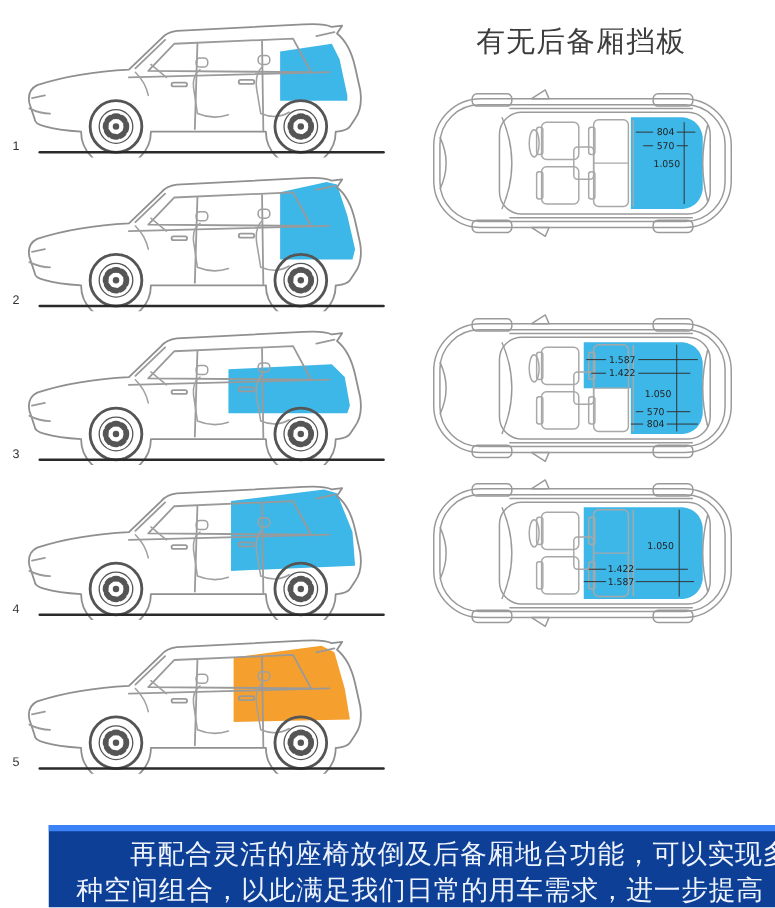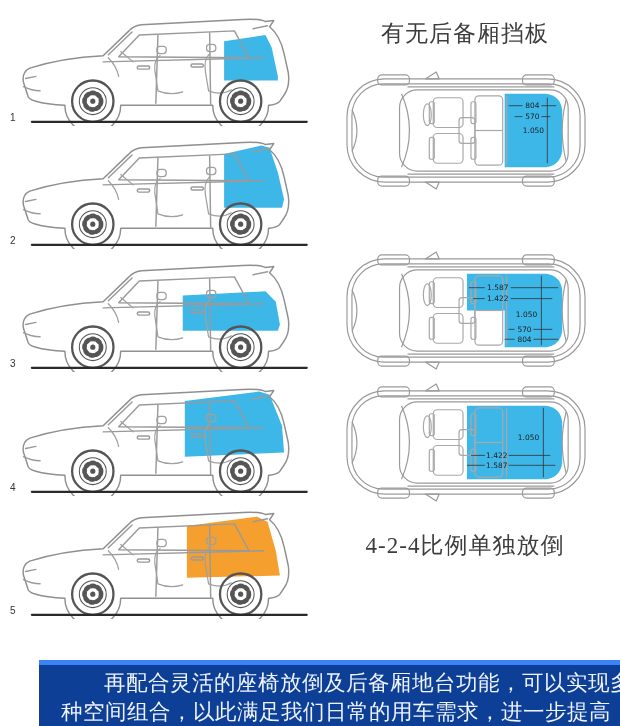--- a/index.html
+++ b/index.html
@@ -6,21 +6,21 @@
   .canvas{
     position:relative;width:620px;height:726px;background:#ffffff;
     font-family:"Liberation Sans","DejaVu Sans",sans-serif;overflow:hidden;
   }
   
   .side-view{position:absolute;left:4px;width:312px;height:122px;}
   .sv-num{position:absolute;left:6px;bottom:3px;font-size:10px;color:#333;}
   
   .heading{
     position:absolute;left:338px;width:254px;text-align:center;
-    font-size:23px;color:#3d3d3d;letter-spacing:1px;white-space:nowrap;font-family:Liberation Serif, serif;
+    font-size:23px;color:#3d3d3d;letter-spacing:1px;white-space:nowrap;
   }
   .top-view{position:absolute;left:342px;width:248px;height:122px;}
   
   .banner{
     position:absolute;left:0;top:660px;width:620px;height:94px;
     background:#0d3f96;border-top:5px solid #3b82f6;box-sizing:border-box;margin-left:39px;
   }
   .banner-text{
     margin:4px 22px 0 22px;color:#eef3fc;font-size:21.5px;line-height:29px;
     text-indent:2em;letter-spacing:0.5px;
@@ -201,20 +201,19 @@
           <line x1="168" y1="84" x2="215" y2="84"></line>
       </g>
       <g font-size="7.5" fill="#222" text-anchor="middle">
         <text x="188" y="58">1.050</text>
         <text x="156" y="76.5">1.422</text>
         <text x="156" y="86.5">1.587</text>
       </g>
     </svg>
   </div>
 
-  <div class="heading" style="top:530px">4-2-4比例单独放倒</div>
 
   <div class="banner">
     <p class="banner-text">再配合灵活的座椅放倒及后备厢地台功能，可以实现多种空间组合，以此满足我们日常的用车需求，进一步提高GLA的实用性。</p>
     <span class="watermark">汽车之家</span>
   </div>
 
 </div>
 
 </body></html>

